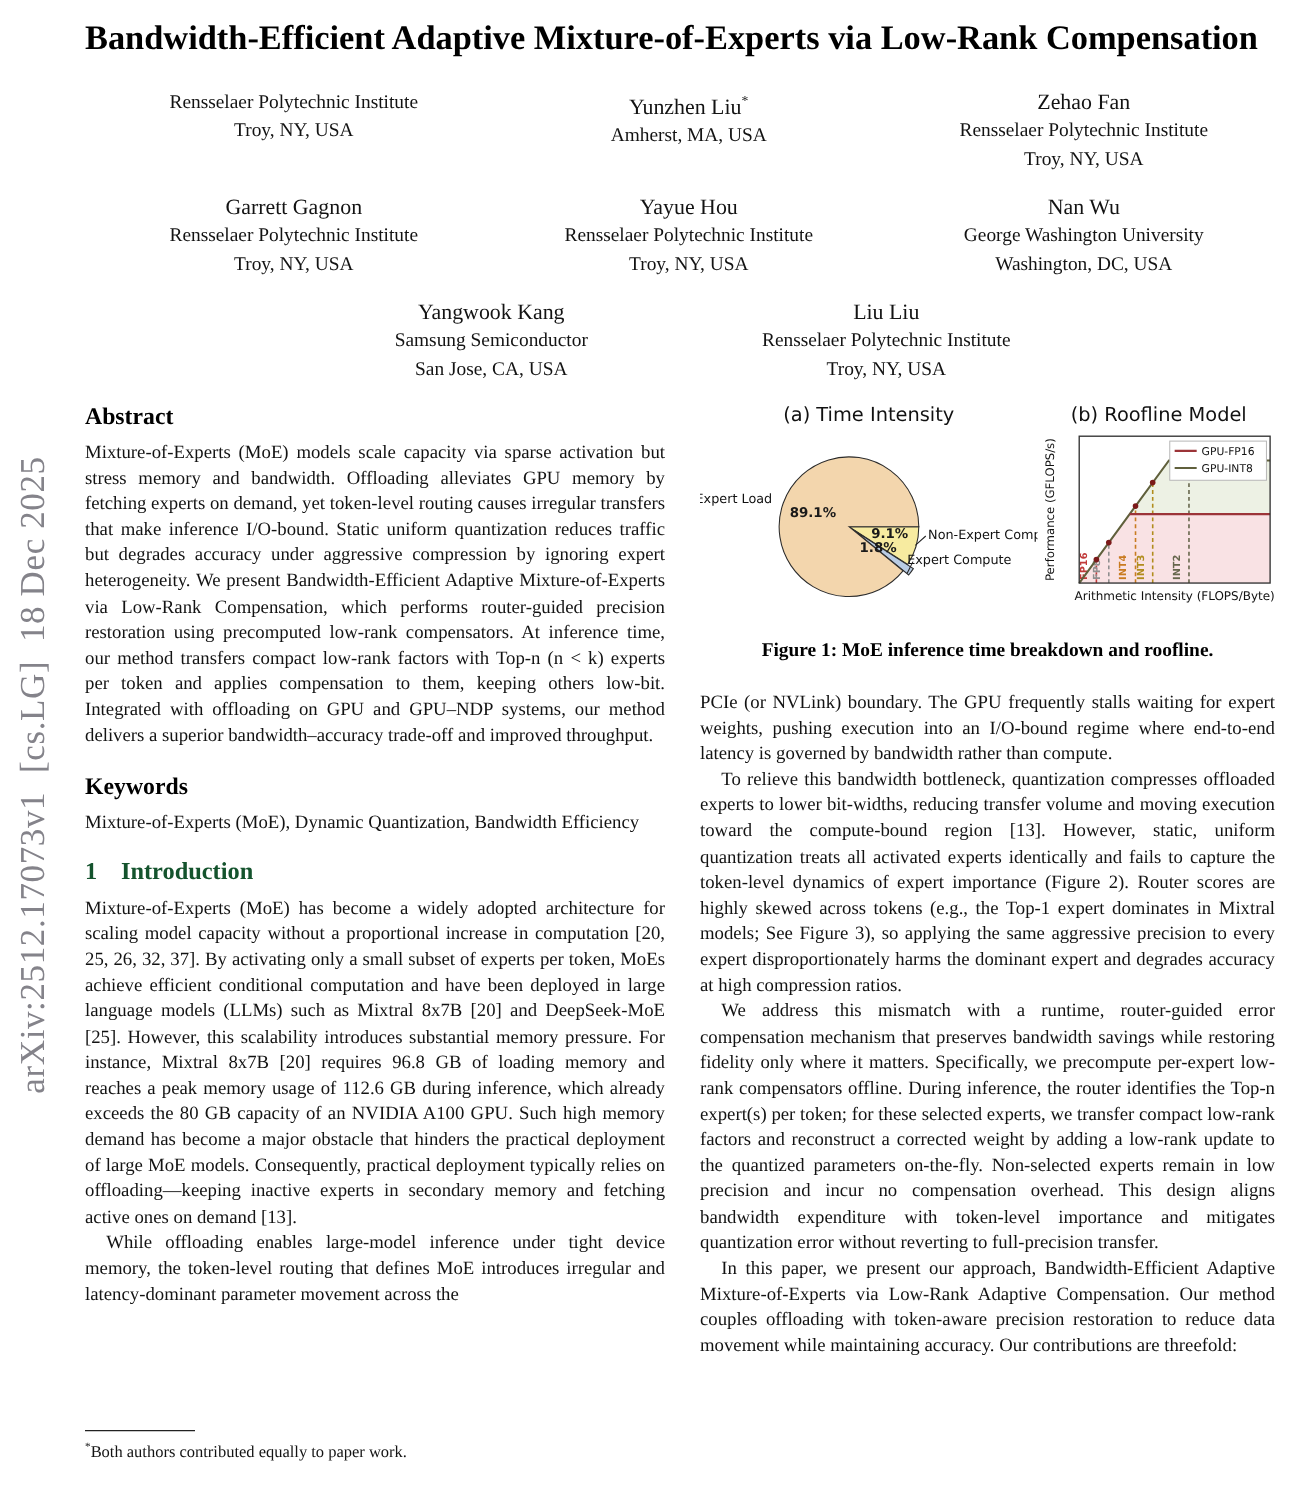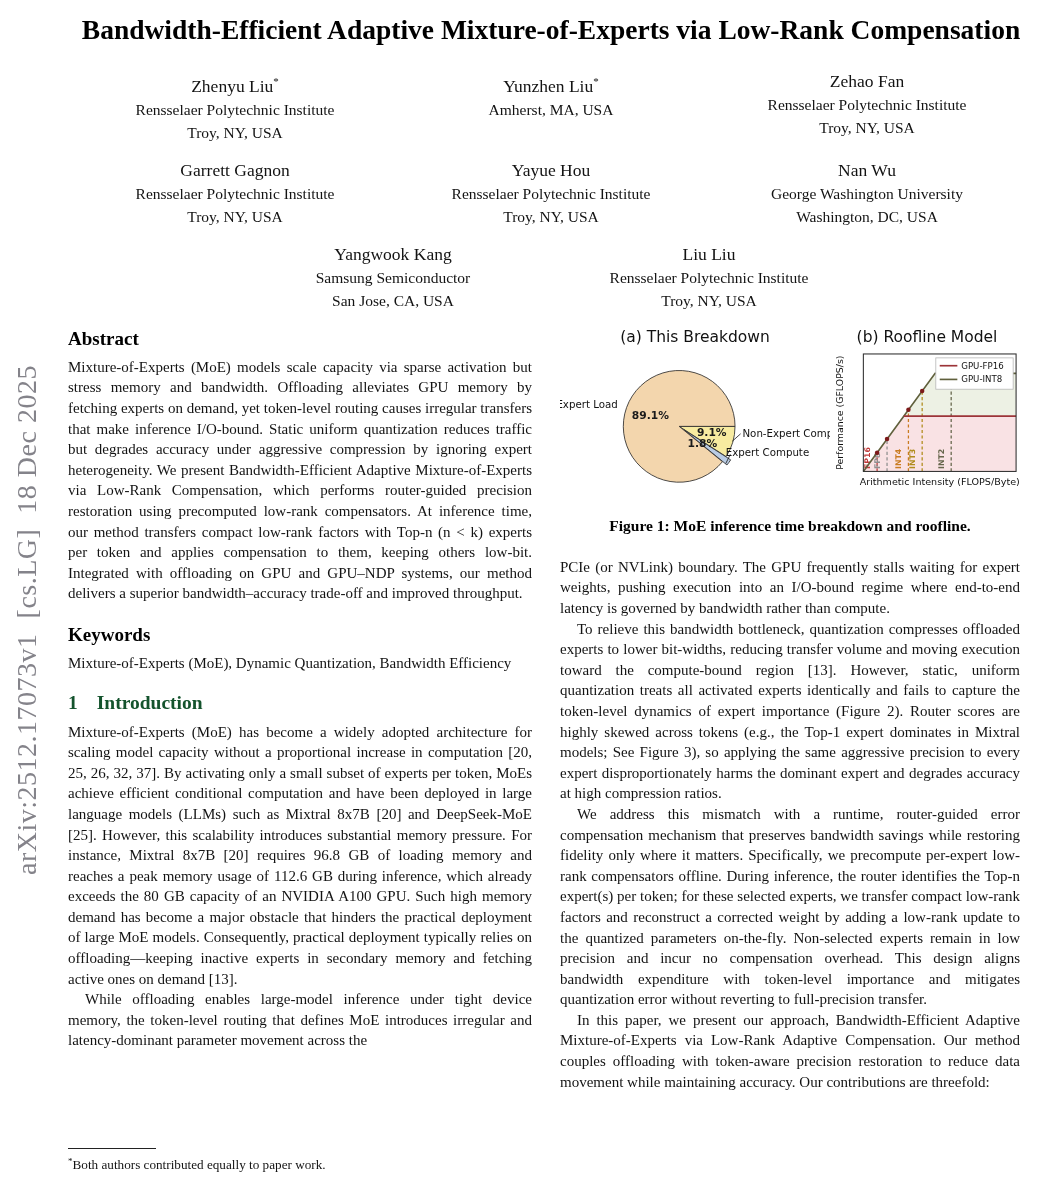--- a/index.html
+++ b/index.html
@@ -3,21 +3,21 @@
 <meta charset="utf-8">
 <style>
   * { margin:0; padding:0; box-sizing:border-box; }
   html,body { background:#ffffff; }
   body { font-family:"Liberation Serif", serif; color:#131313; }
   .page { position:relative; width:1038px; height:1200px; background:#fff; overflow:hidden;
           padding:6px 4px 0 68px; }
   .watermark { position:absolute; top:604px; left:-323px; width:700px; text-align:center;
                transform:rotate(-90deg); font-size:28px; color:#84838a; white-space:pre;
                letter-spacing:0.5px; font-family:"Liberation Serif", serif; }
-  h1.title { font-size:27.5px; font-weight:700; text-align:center; line-height:1.6;
+  h1.title { font-size:27.5px; font-weight:700; line-height:1.6;
              margin:2px auto 18px auto; max-width:980px; color:#000; }
   .authors { width:950px; margin:0 auto; }
   .author-row { display:flex; justify-content:center; margin-bottom:15px; }
   .author-block { width:316px; text-align:center; line-height:23px; }
   .author-name { font-size:17.5px; }
   .author-name sup { font-size:11px; }
   .author-aff, .author-loc { font-size:15.5px; }
   .columns { display:flex; gap:28px; margin-top:16px; height:852px; overflow:hidden; }
   .col-left { width:464px; display:flex; flex-direction:column; }
   .col-right { width:460px; }
@@ -44,21 +44,20 @@
 
 <div class="page">
 
   <div class="watermark">arXiv:2512.17073v1  [cs.LG]  18 Dec 2025</div>
 
   <h1 class="title">Bandwidth-Efficient Adaptive Mixture-of-Experts via Low-Rank Compensation</h1>
 
   <div class="authors">
     <div class="author-row">
       <div class="author-block">
-        <div class="author-name"><span>Zhenyu Liu</span><sup>*</sup></div>
         <div class="author-aff">Rensselaer Polytechnic Institute</div>
         <div class="author-loc">Troy, NY, USA</div>
       </div>
       <div class="author-block">
         <div class="author-name"><span>Yunzhen Liu</span><sup>*</sup></div>
         <div class="author-loc">Amherst, MA, USA</div>
       </div>
       <div class="author-block">
         <div class="author-name"><span>Zehao Fan</span></div>
         <div class="author-aff">Rensselaer Polytechnic Institute</div>
@@ -109,21 +108,21 @@
       <div class="footnote">
         <div class="fn-rule"></div>
         <p><sup>*</sup><span>Both authors contributed equally to paper work.</span></p>
       </div>
     </section>
 
     <section class="col-right">
       <figure>
         <div class="fig-row">
           <div class="panel">
-            <div class="panel-title">(a) This Breakdown</div>
+            <div class="panel-title">(a) Time Intensity</div>
             <svg id="pie-svg" width="270" height="153" viewBox="0 0 290 164">
                 <path d="M 128 84 L 188 84 A 60 60 0 0 1 178.45667493789014 116.46727512761254 Z" fill="#f7eba0" stroke="#2b2b2b" stroke-width="0.9"></path>
                 <path d="M 132.8541019662497 87.52671151375483 L 183.31077690413983 119.99398664136737 A 60 60 0 0 1 179.32428557817371 125.4809212285423 Z" fill="#b9cce4" stroke="#2b2b2b" stroke-width="0.9"></path>
                 <path d="M 128 84 L 174.47018361192403 121.95420971478747 A 60 60 0 1 1 188 83.99999999999999 Z" fill="#f3d6ad" stroke="#2b2b2b" stroke-width="0.9"></path>
                 <text x="97" y="76" font-size="11.5px" font-weight="600" fill="#1a1a1a" text-anchor="middle">89.1%</text>
                 <text x="163" y="94" font-size="11.5px" font-weight="600" fill="#1a1a1a" text-anchor="middle">9.1%</text>
                 <text x="153" y="106" font-size="11.5px" font-weight="600" fill="#1a1a1a" text-anchor="middle">1.8%</text>
                 <text x="62" y="64" text-anchor="end" font-size="11px" fill="#111">Expert Load</text>
                 <text x="196" y="95" text-anchor="start" font-size="11px" fill="#111">Non-Expert Compute</text>
                 <text x="178" y="116" text-anchor="start" font-size="11px" fill="#111">Expert Compute</text>

